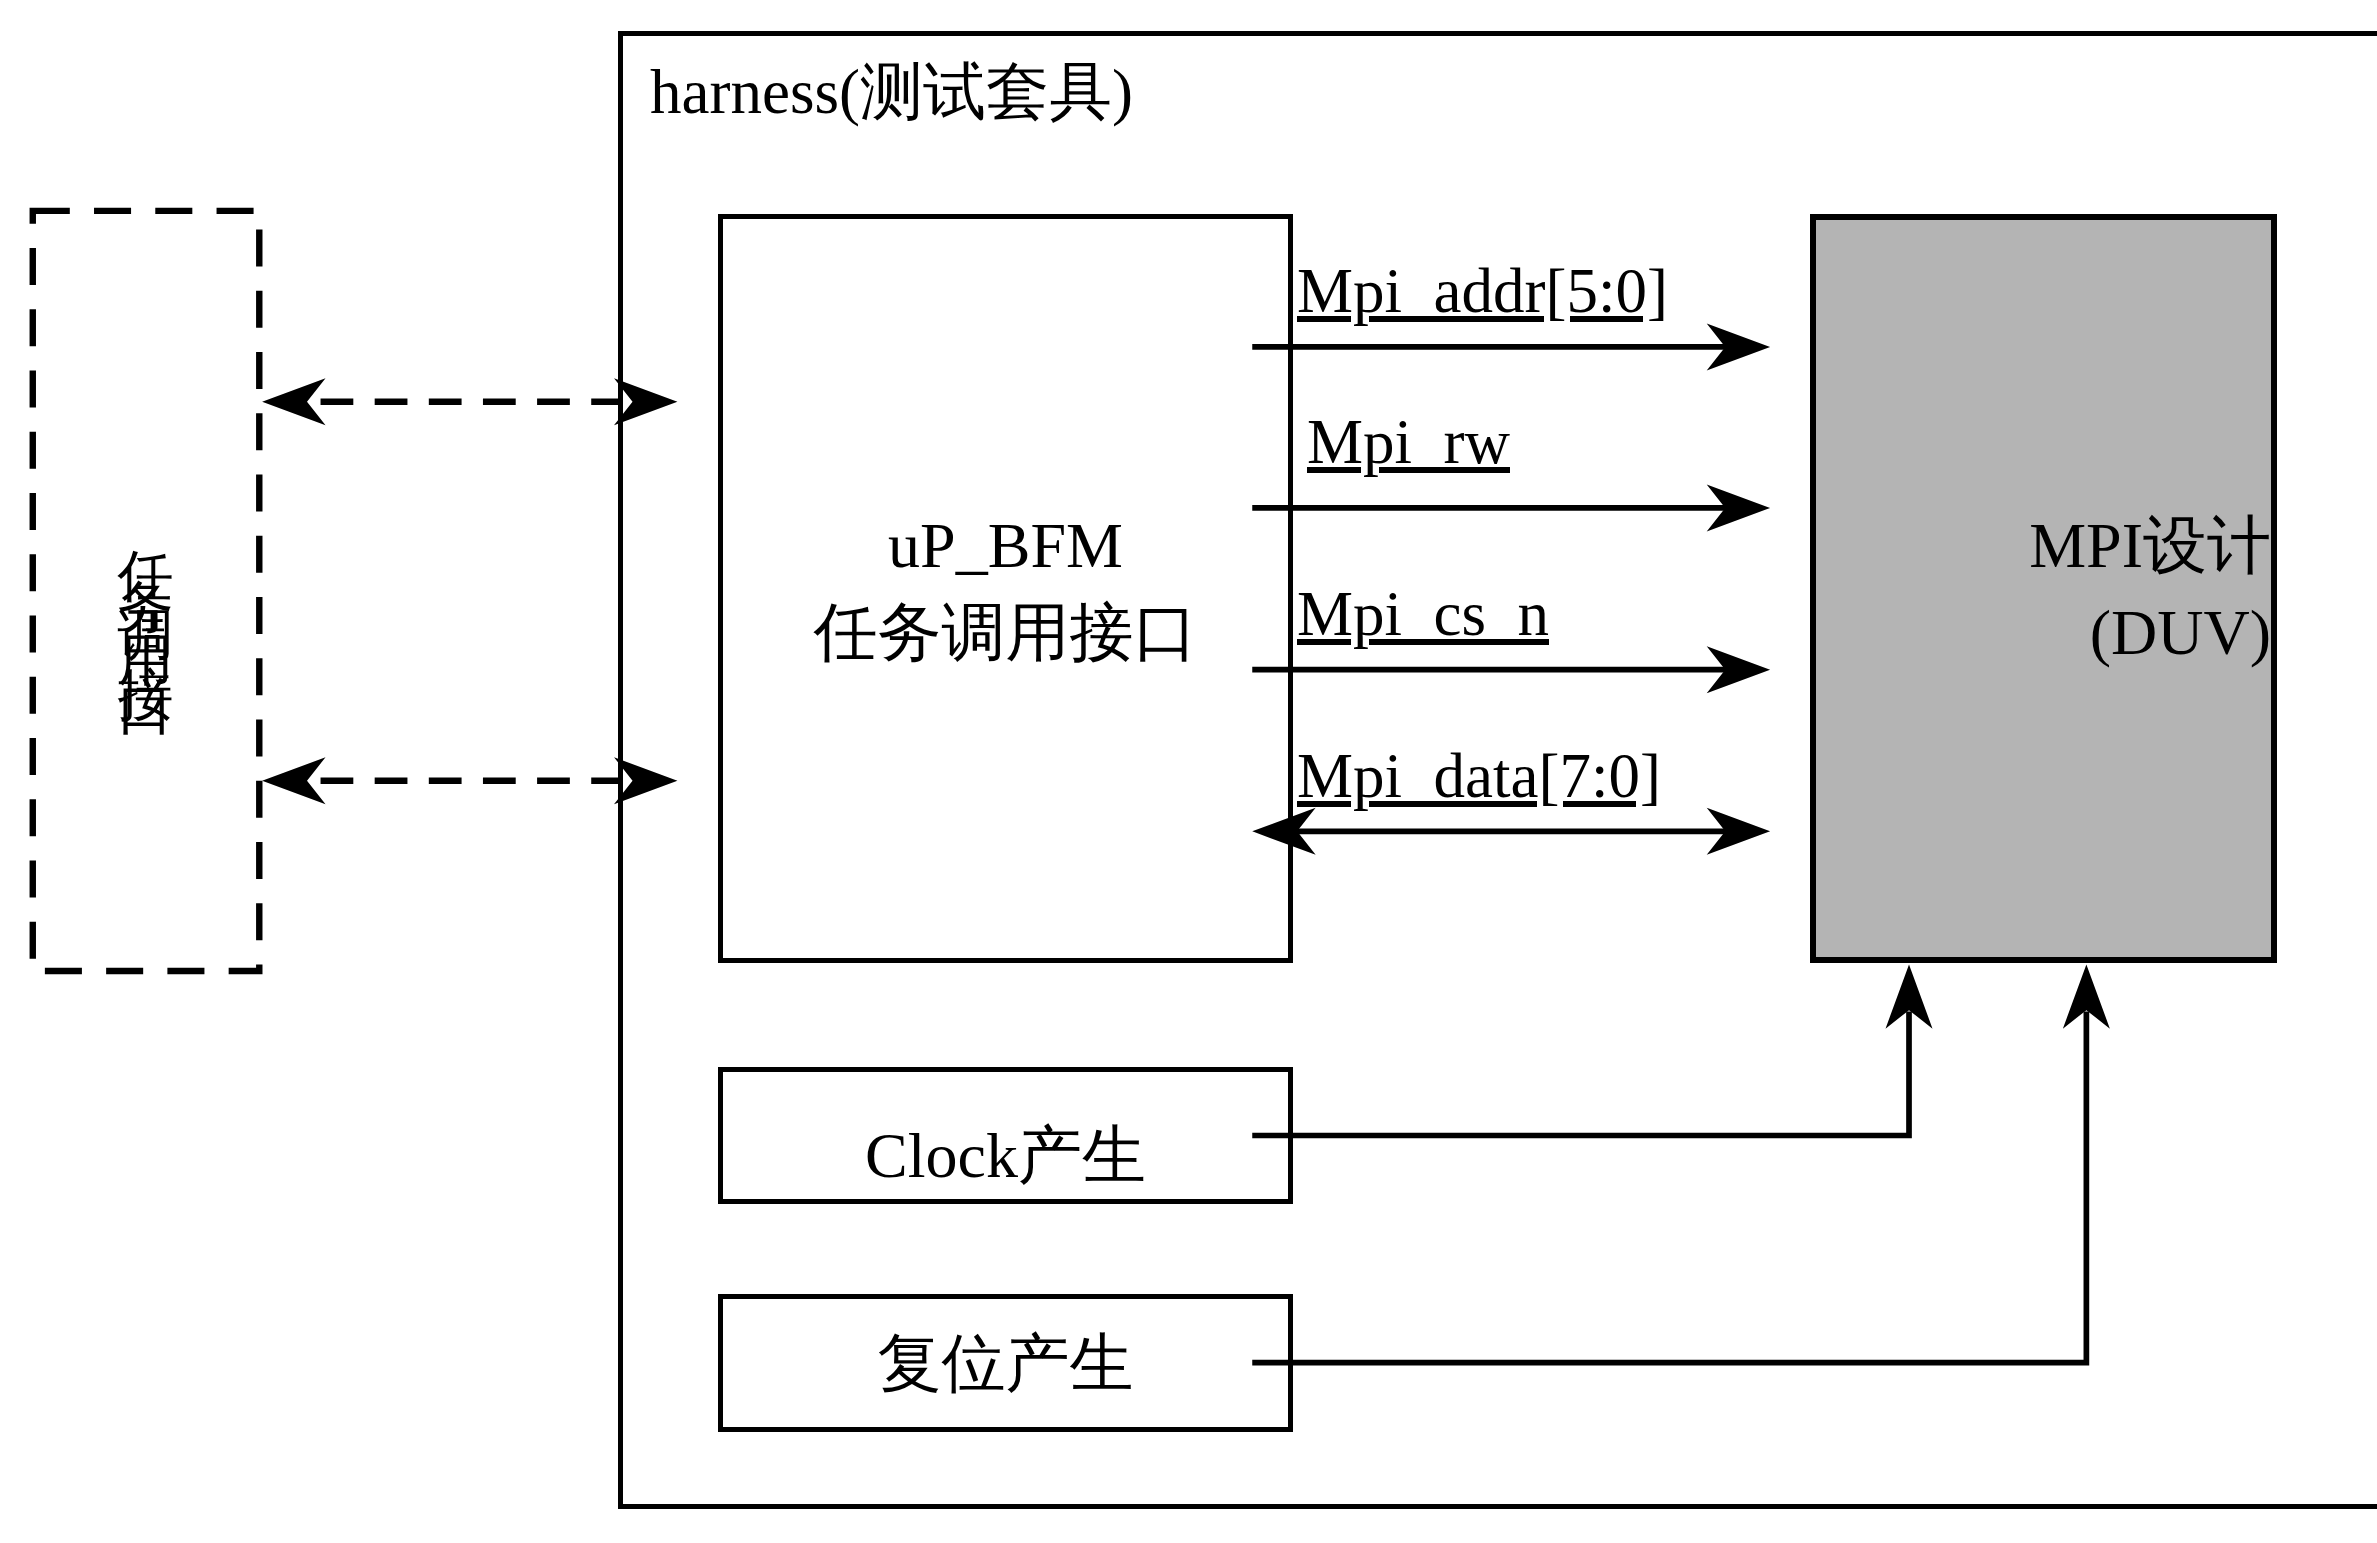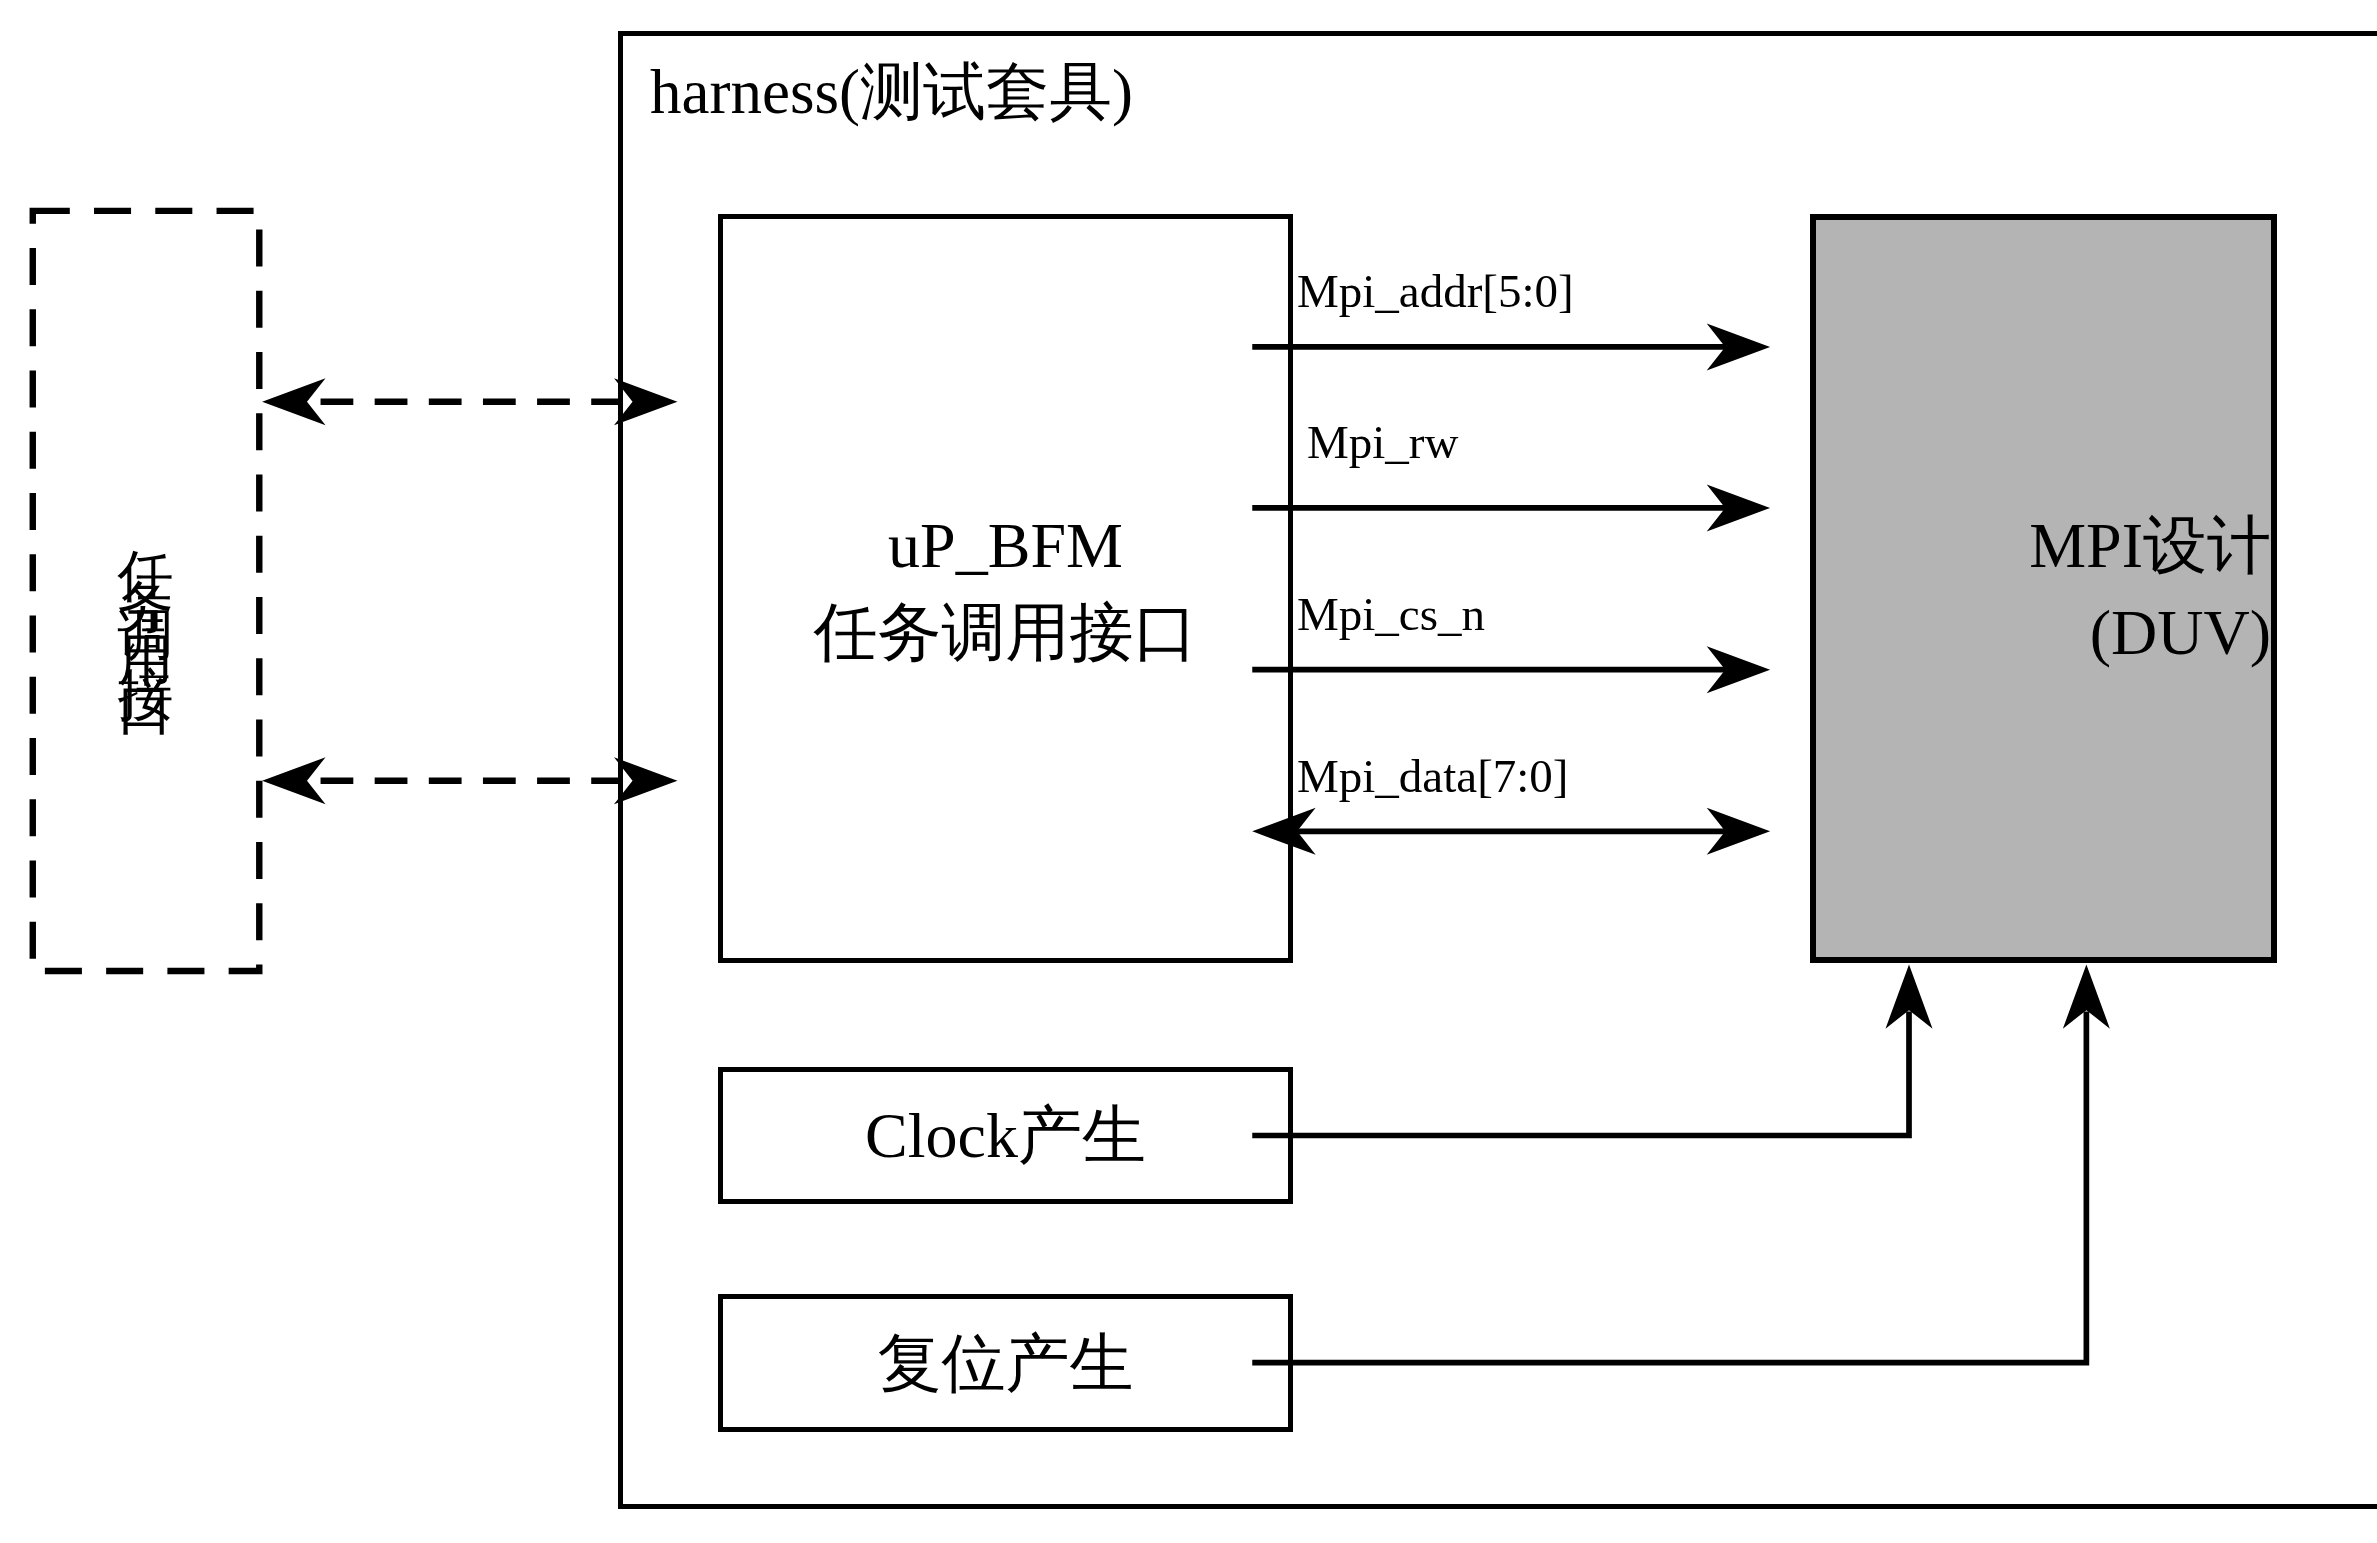--- a/index.html
+++ b/index.html
@@ -35,31 +35,31 @@
     display:flex;flex-direction:column;align-items:center;justify-content:center;
   }
   .duv{
     left:1770px;top:214px;width:467px;height:749px;
     border:6.4px solid #000;
     display:flex;flex-direction:column;align-items:flex-end;justify-content:center;
   }
   .clockbox{
     left:678px;top:1067px;width:575px;height:137px;
     border:5.7px solid #000;
-    display:flex;align-items:center;justify-content:center;
+    display:flex;align-items:flex-end;justify-content:center;
   }
   .resetbox{
     left:678px;top:1294px;width:575px;height:138px;
     border:5.7px solid #000;
     display:flex;align-items:center;justify-content:center;
   }
   .boxline{font-size:64px;line-height:87px;white-space:nowrap;text-align:center;}
   .siglabel{
     position:absolute;left:1297px;z-index:3;
-    font-size:47px;line-height:71px;white-space:nowrap;
+    font-size:63px;line-height:71px;white-space:nowrap;text-decoration:underline;
   }
   .sig1{top:256px;} .sig2{top:407px;margin-left:10px;} .sig3{top:579px;} .sig4{top:741px;}
 </style>
 </head>
 <body>
 
 <div class="canvas">
 
   <svg class="lines" viewBox="0 0 3337 2166" xmlns="http://www.w3.org/2000/svg">
 

